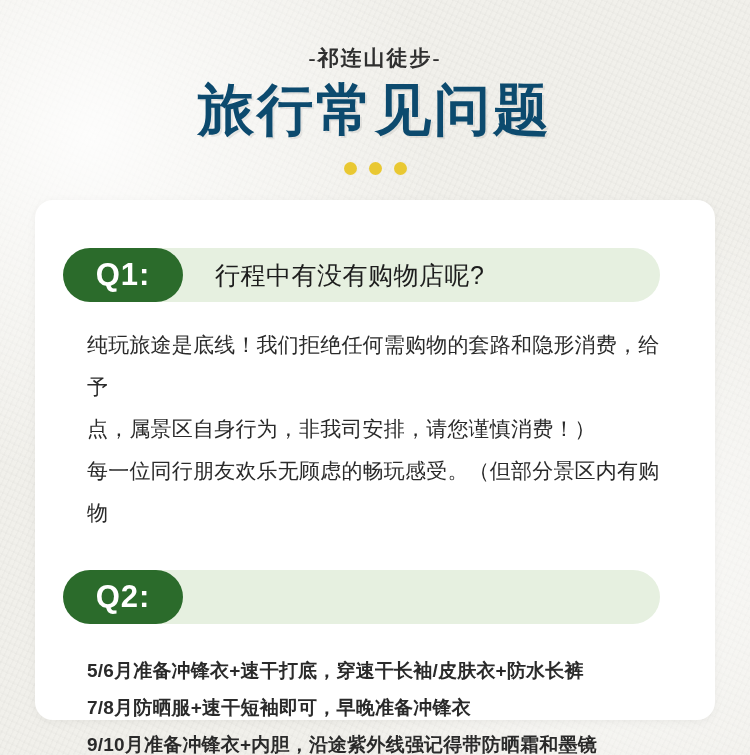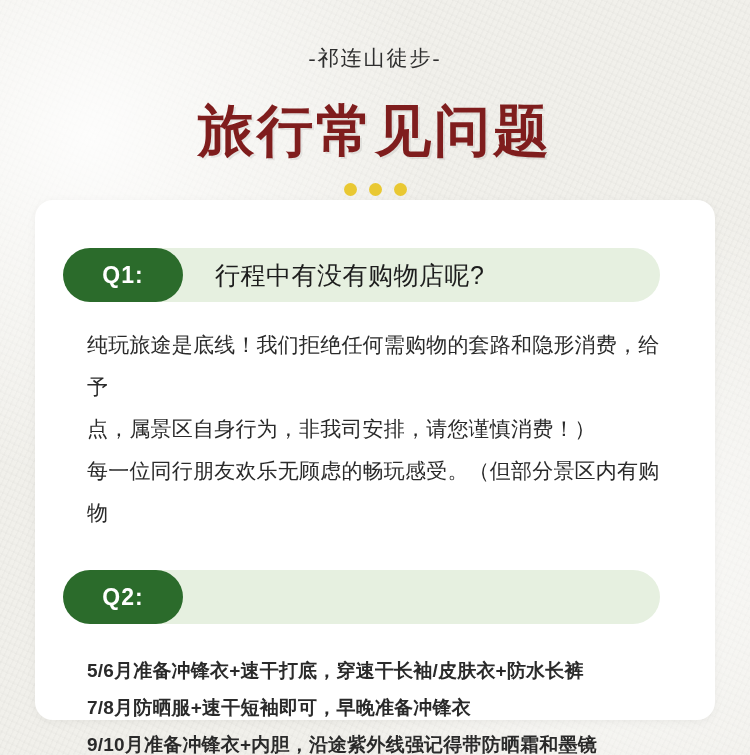--- a/index.html
+++ b/index.html
@@ -36,29 +36,29 @@
 
   
   .header {
     padding-top: 44px;
     text-align: center;
   }
   .header-sub {
     font-size: 21px;
     letter-spacing: 2px;
     color: #2f2f2f;
-    font-weight: 400;
+    font-weight: 700;
     font-family: "Liberation Serif", serif;
   }
   .header-title {
-    margin-top: 30px;
+    margin-top: 9px;
     font-size: 56px;
     line-height: 1.05;
     font-weight: 700;
-    color: #7f1d1d;
+    color: #0c4a6e;
     letter-spacing: 3px;
     font-family: "Liberation Sans", sans-serif;
     text-shadow: 2px 2px 0 rgba(0,0,0,0.07);
   }
   .dots {
     margin-top: 22px;
     display: flex;
     justify-content: center;
     gap: 12px;
   }
@@ -98,21 +98,21 @@
   .qtag {
     position: absolute;
     left: -36px;
     top: 0;
     height: 54px;
     min-width: 120px;
     padding: 0 22px;
     background: #2b6b2b;
     border-radius: 27px;
     color: #fff;
-    font-size: 23px;
+    font-size: 31px;
     font-weight: 700;
     letter-spacing: 1px;
     display: flex;
     align-items: center;
     justify-content: center;
     box-sizing: border-box;
     font-family: "Liberation Sans", sans-serif;
   }
   .qtext {
     margin-left: 116px;

